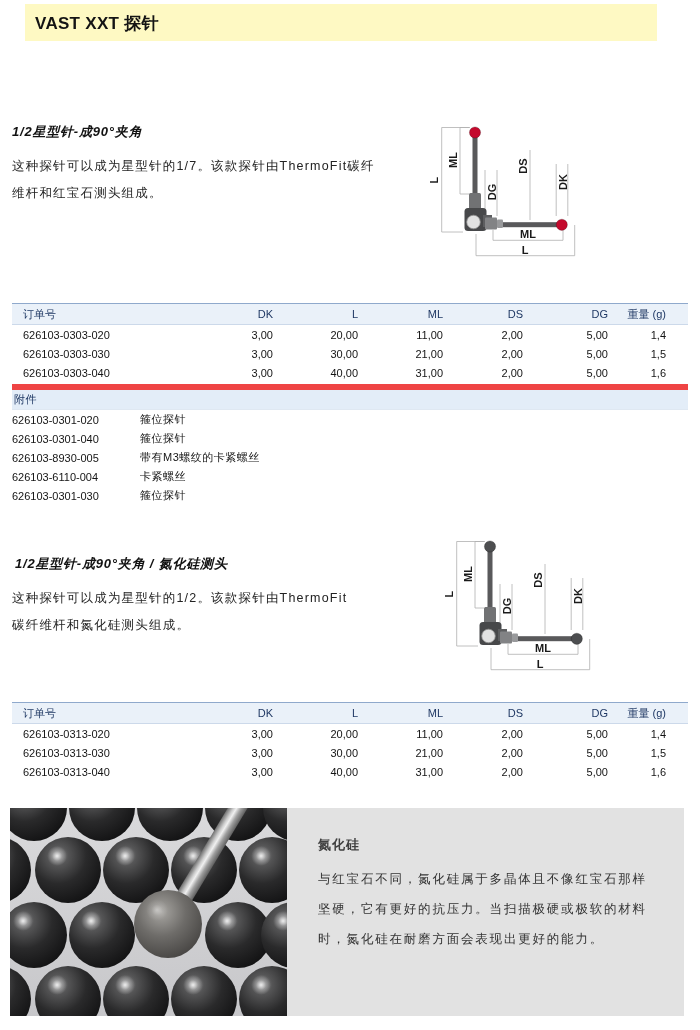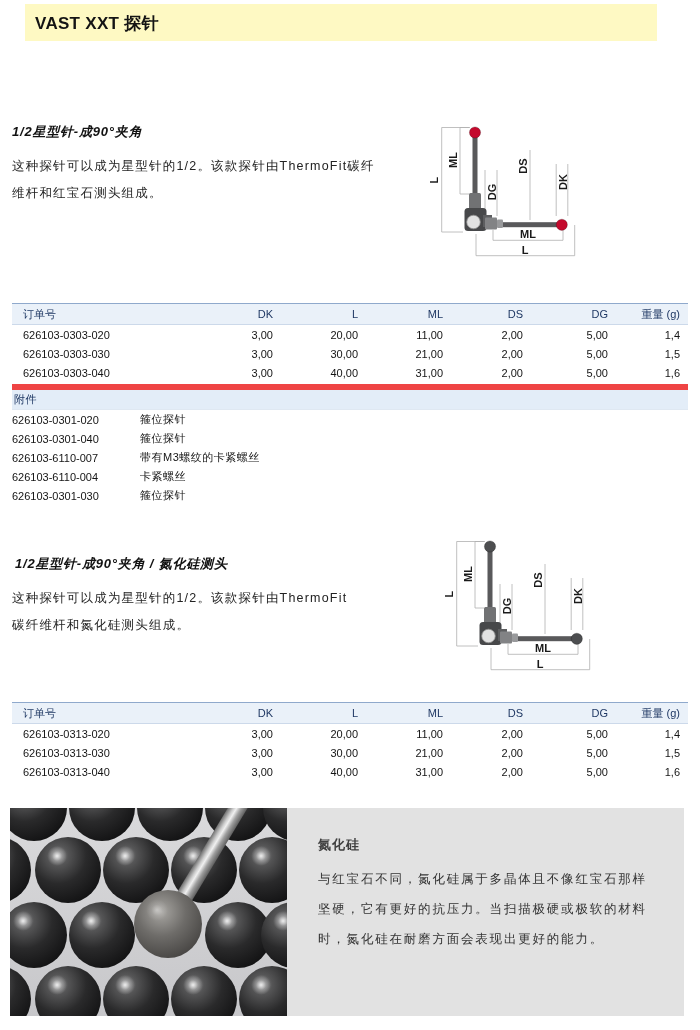--- a/index.html
+++ b/index.html
@@ -29,21 +29,21 @@
   #table1{top:303px;}
   #table2{top:702px;}
   .trow{display:flex;align-items:center;height:19px;}
   .thead{height:20px;background:#eaf1f9;color:#1f3864;border-top:1px solid #8fa9cc;border-bottom:1px solid #ccd9ea;}
   .c1{width:200px;padding-left:11px;white-space:nowrap;}
   .c2{width:50px;}
   .c3{width:85px;}
   .c4{width:85px;}
   .c5{width:80px;}
   .c6{width:85px;}
-  .c7{flex:1;padding-right:8px;margin-left:12px;}
+  .c7{flex:1;padding-right:22px;margin-left:12px;}
   .num{text-align:right;}
   .band{height:19px;background:#e3edf8;color:#1f3864;border-top:6px solid #ef4444;border-bottom:1px solid #dfe8f2;display:flex;align-items:center;padding-left:2px;margin-top:2px;letter-spacing:.5px;}
   .arow{display:flex;align-items:center;height:19px;}
   .ac1{width:128px;}
   .ac2{flex:1;letter-spacing:.5px;}
 
   
   .info-panel{position:absolute;left:10px;top:808px;width:674px;height:208px;background:#e2e2e2;}
   .photo{position:absolute;left:0;top:0;width:277px;height:208px;display:block;}
   .info-title{position:absolute;left:308px;top:28px;margin:0;font-size:13px;font-weight:700;color:#404040;letter-spacing:1px;}
@@ -53,21 +53,21 @@
 <body>
 
 <div class="page">
 
   <header class="header-bar">
     <h1>VAST XXT 探针</h1>
   </header>
 
   <h2 class="sec-title" id="sec1-title">1/2星型针-成90°夹角</h2>
   <div class="desc" id="sec1-desc">
-    <div>这种探针可以成为星型针的1/2。该款探针由ThermoFit碳纤</div>
+    <div>这种探针可以成为星型针的1/7。该款探针由ThermoFit碳纤</div>
     <div>维杆和红宝石测头组成。</div>
   </div>
 
   <svg class="diagram" id="diagram1" width="185" height="150" viewBox="0 0 185 150">
     <g stroke="#b0b0b0" stroke-width="0.8" fill="none">
       <path d="M55 15.5 H26.7 M26.7 15.5 V120 M26.7 120 H48"></path>
       <path d="M54 15.5 H45 M45 15.5 V82 M45 82 H54"></path>
       <path d="M70 104 V58 M82 104 V58"></path>
       <path d="M115 108 V38"></path>
       <path d="M141.2 104 V52 M152.8 104 V52"></path>
@@ -135,21 +135,21 @@
 
     <div class="arow">
       <div class="ac1">626103-0301-020</div>
       <div class="ac2">箍位探针</div>
     </div>
     <div class="arow">
       <div class="ac1">626103-0301-040</div>
       <div class="ac2">箍位探针</div>
     </div>
     <div class="arow">
-      <div class="ac1">626103-6110-007</div>
+      <div class="ac1">626103-8930-005</div>
       <div class="ac2">带有M3螺纹的卡紧螺丝</div>
     </div>
     <div class="arow">
       <div class="ac1">626103-6110-004</div>
       <div class="ac2">卡紧螺丝</div>
     </div>
     <div class="arow">
       <div class="ac1">626103-0301-030</div>
       <div class="ac2">箍位探针</div>
     </div>

